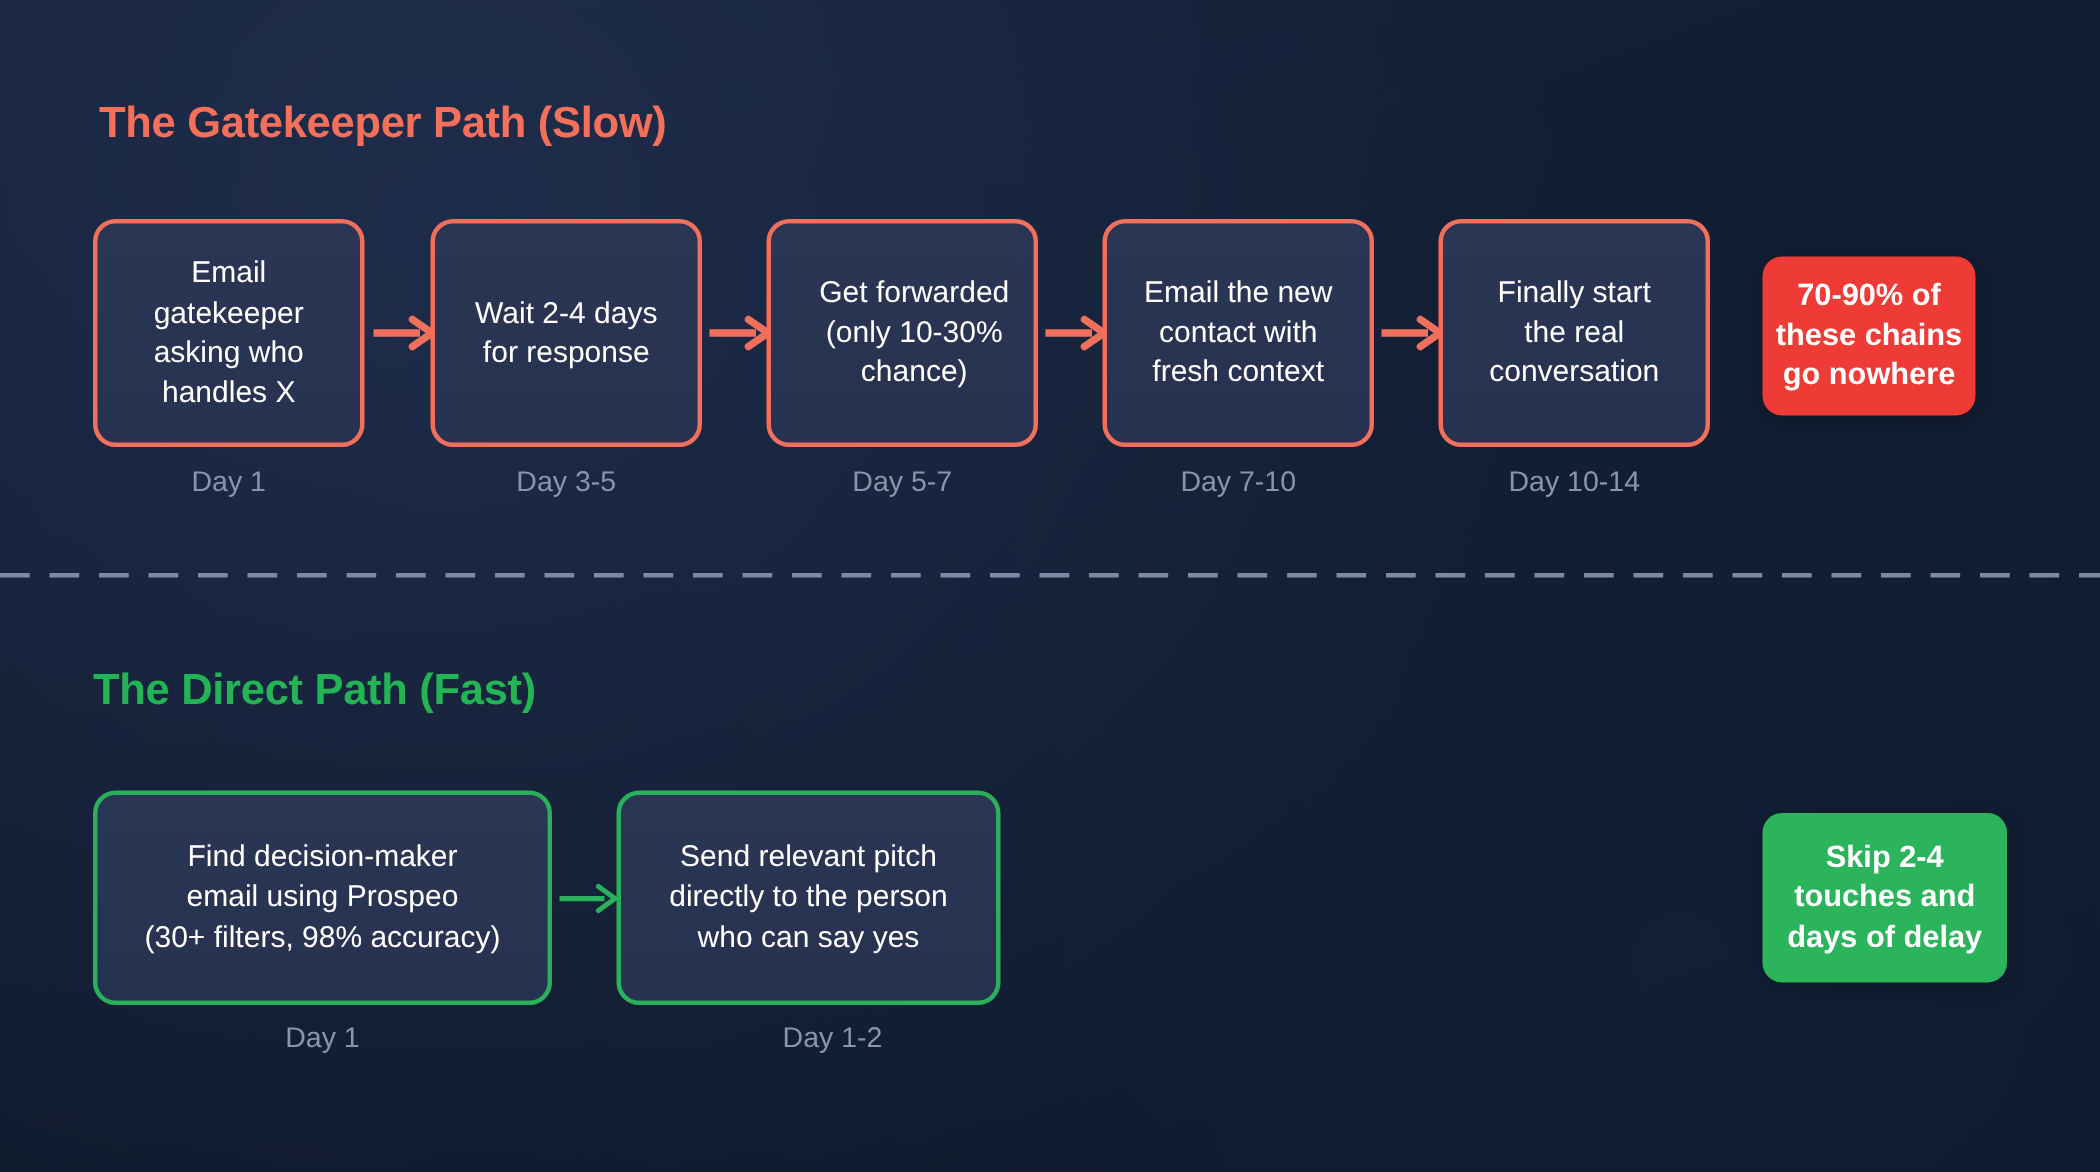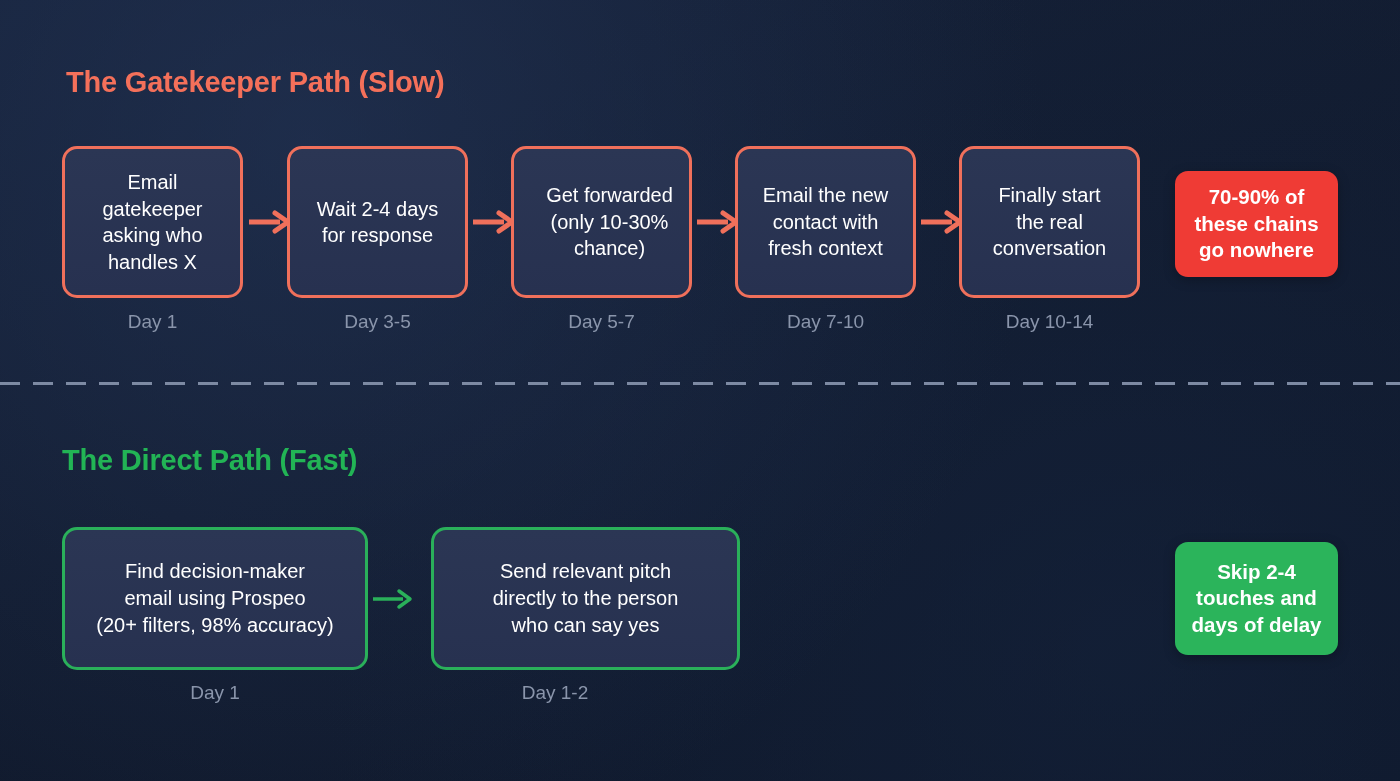--- a/index.html
+++ b/index.html
@@ -108,21 +108,21 @@
     border-radius: 13px;
   }
   .badge-label {
     display: block;
     white-space: pre-line;
     line-height: 26.5px;
   }
   #badge-slow {
     left: 1175px;
     top: 171px;
-    width: 163px;
+    width: 142px;
     height: 106px;
     background: #ef3b35;
     font-size: 20.5px;
     box-shadow: 0 3px 12px rgba(0,0,0,0.25);
   }
   #badge-fast {
     left: 1175px;
     top: 542px;
     width: 163px;
     height: 113px;
@@ -220,30 +220,30 @@
 
   <div id="divider"></div>
 
   <div class="section-title" id="title-fast">The Direct Path (Fast)</div>
 
   <div class="row fast" id="row-fast">
 
     <div class="step" style="left:62px; top:0; width:306px;">
       <span class="step-label">Find decision-maker
 email using Prospeo
-(20+ filters, 98% accuracy)</span>
+(30+ filters, 98% accuracy)</span>
     </div>
     <div class="day" style="left:62px; top:155px; width:306px;">Day 1</div>
 
     <svg class="arrow" style="left:372px; top:60px;" width="42" height="24" viewBox="0 0 42 24">
       <path d="M1 12 H31" stroke="#2ab05a" stroke-width="3.5" fill="none" stroke-linecap="butt"></path>
       <path d="M27 4 L38 12 L27 20" stroke="#2ab05a" stroke-width="3.5" fill="none" stroke-linecap="round" stroke-linejoin="round"></path>
     </svg>
 
-    <div class="step" style="left:411px; top:0; width:309px;margin-left:20px;">
+    <div class="step" style="left:411px; top:0; width:256px;">
       <span class="step-label">Send relevant pitch
 directly to the person
 who can say yes</span>
     </div>
     <div class="day" style="left:411px; top:155px; width:288px;">Day 1-2</div>
   </div>
 
   <div class="badge" id="badge-fast">
     <span class="badge-label">Skip 2-4
 touches and

